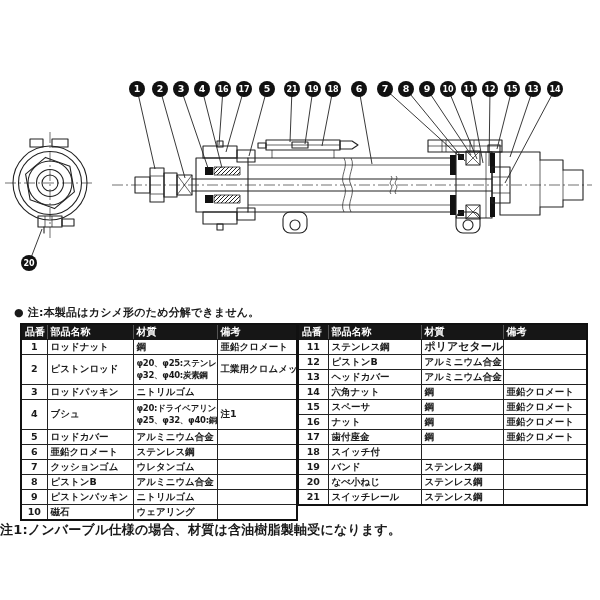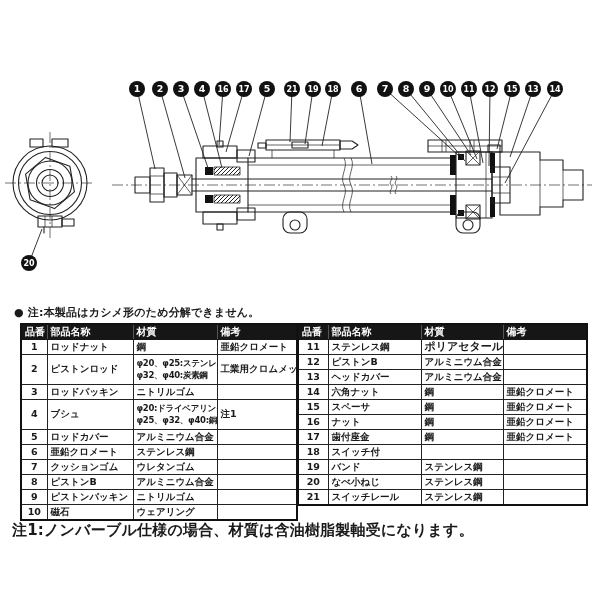--- a/index.html
+++ b/index.html
@@ -10,21 +10,21 @@
   
   #diagram{position:absolute;left:0;top:0;width:600px;height:305px;}
   #diagram *{vector-effect:non-scaling-stroke;}
   .ln{fill:none;stroke:#222;stroke-width:1.1;stroke-linejoin:round;stroke-linecap:round;}
   .thin{fill:none;stroke:#222;stroke-width:0.7;}
   .cl{fill:none;stroke:#333;stroke-width:0.7;stroke-dasharray:11 3 2 3;}
   .blk{fill:#111;stroke:none;}
   
   .note{position:absolute;font-weight:700;white-space:nowrap;}
   #note-top{left:14px;top:305px;font-size:11px;letter-spacing:0.2px;}
-  #note-bottom{left:12px;top:521px;font-size:15px;letter-spacing:0.2px;}
+  #note-bottom{left:0;top:521px;font-size:13px;letter-spacing:0.2px;}
   
   table.ptable{
     position:absolute;border-collapse:collapse;table-layout:fixed;
     border:2px solid #111;
   }
   #table-left{left:20px;top:323px;width:276px;}
   #table-right{left:297px;top:323px;width:289px;}
   .ptable th{
     background:#161616;color:#ffffff;text-align:left;
     font-size:10px;font-weight:700;height:14px;padding:0 3px;

